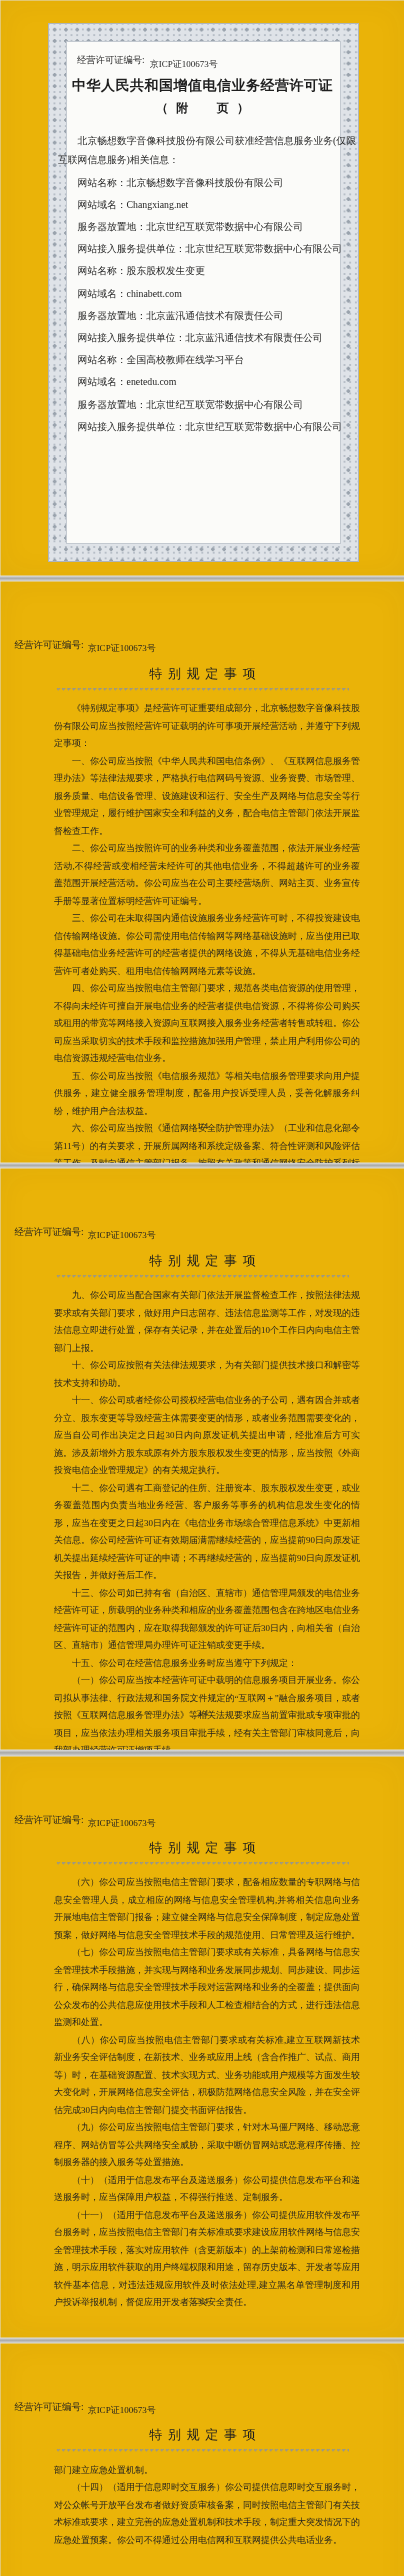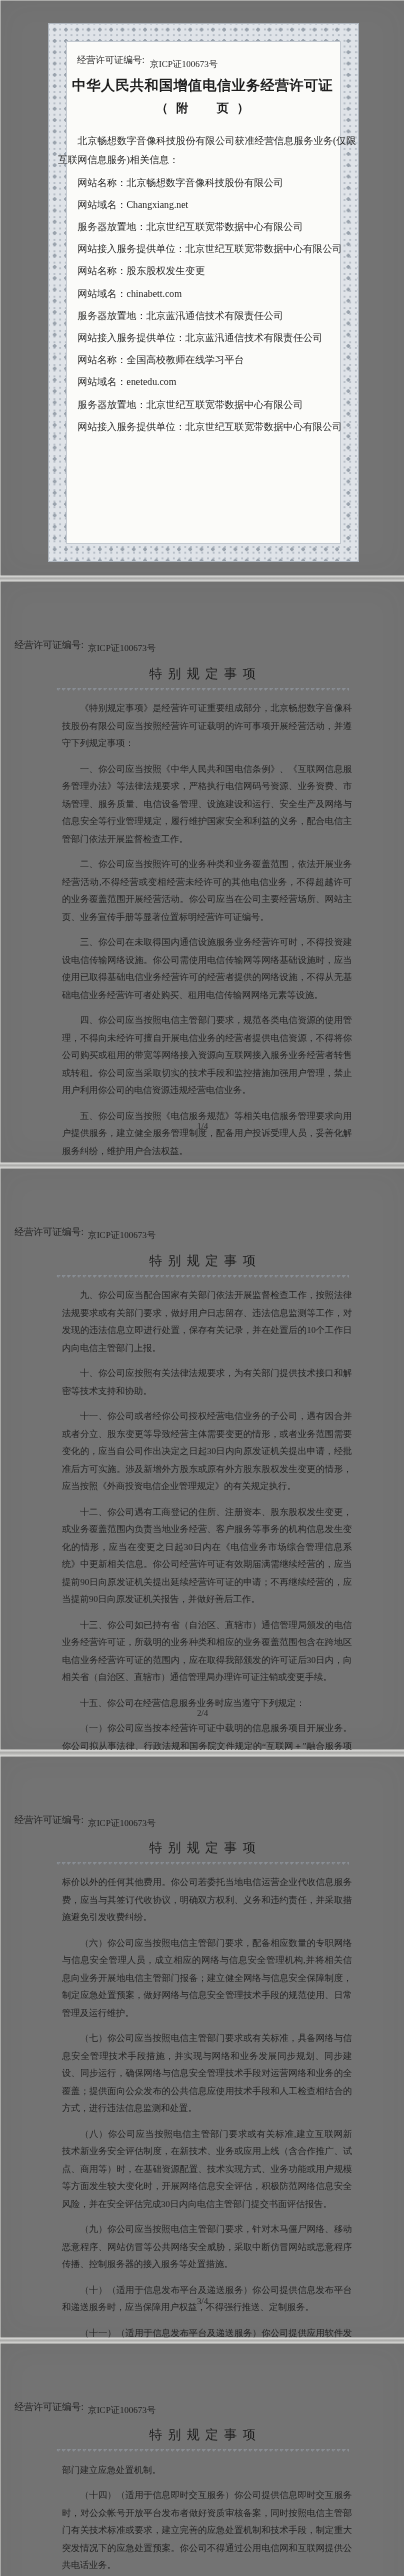--- a/index.html
+++ b/index.html
@@ -5,21 +5,21 @@
   html,body { margin:0; padding:0; }
   body {
     width:405px;
     background:#b9b9b7;
     font-family:"Liberation Serif","DejaVu Serif",serif;
     color:#1f1f1f;
   }
   .page {
     position:relative;
     width:405px;
-    background:#737373;
+    background:#eab308;
     overflow:hidden;
     box-shadow: inset 0 0 0 0.5px #e2e2de, inset 0 0 31px rgba(60,60,55,0.05);
   }
   .page1 { height:576px; }
   .pageN { height:582px; }
   .page5 { height:530px; }
   .divider {
     height:5.2px; width:405px;
     background:linear-gradient(#dcdcda, #a9a9a7 45%, #c6c6c4 80%, #d8d8d6);
   }
@@ -60,21 +60,21 @@
       linear-gradient(135deg, #8d939b 25%, transparent 25%) -2.6px 0,
       linear-gradient(225deg, #8d939b 25%, transparent 25%) -2.6px 0;
     background-size:5.2px 5.2px;
     background-repeat:repeat-x;
     opacity:.85;
   }
   .sp-body {
     margin:8.2px 45px 0 54px;
     font-size:9px; line-height:17.5px; text-align:justify;
   }
-  .sp-body p { margin:8px; text-indent:2em; }
+  .sp-body p { margin:0; text-indent:2em; }
   .sp-body p.cont { text-indent:0; }
   .pgnum {
     position:absolute; left:0; right:0; bottom:32px;
     text-align:center; font-size:8.8px; color:#2a2a2a;
     font-family:"Liberation Serif","DejaVu Serif",serif;
     margin-top:28px;
   }
 </style>
 </head>
 <body>
@@ -147,21 +147,20 @@
 
 <div class="divider"></div>
 
 <div class="page pageN">
   <div class="sp-head">
     <span>经营许可证编号:</span><span class="num">京ICP证100673号</span>
   </div>
   <div class="sp-title">特别规定事项</div>
   <div class="zigzag"></div>
   <div class="sp-body">
-    <p class="cont">标价以外的任何其他费用。你公司若委托当地电信运营企业代收信息服务费，应当与其签订代收协议，明确双方权利、义务和违约责任，并采取措施避免引发收费纠纷。</p>
     <p>（六）你公司应当按照电信主管部门要求，配备相应数量的专职网络与信息安全管理人员，成立相应的网络与信息安全管理机构,并将相关信息向业务开展地电信主管部门报备；建立健全网络与信息安全保障制度，制定应急处置预案，做好网络与信息安全管理技术手段的规范使用、日常管理及运行维护。</p>
     <p>（七）你公司应当按照电信主管部门要求或有关标准，具备网络与信息安全管理技术手段措施，并实现与网络和业务发展同步规划、同步建设、同步运行，确保网络与信息安全管理技术手段对运营网络和业务的全覆盖；提供面向公众发布的公共信息应使用技术手段和人工检查相结合的方式，进行违法信息监测和处置。</p>
     <p>（八）你公司应当按照电信主管部门要求或有关标准,建立互联网新技术新业务安全评估制度，在新技术、业务或应用上线（含合作推广、试点、商用等）时，在基础资源配置、技术实现方式、业务功能或用户规模等方面发生较大变化时，开展网络信息安全评估，积极防范网络信息安全风险，并在安全评估完成30日内向电信主管部门提交书面评估报告。</p>
     <p>（九）你公司应当按照电信主管部门要求，针对木马僵尸网络、移动恶意程序、网站仿冒等公共网络安全威胁，采取中断仿冒网站或恶意程序传播、控制服务器的接入服务等处置措施。</p>
     <p>（十）（适用于信息发布平台及递送服务）你公司提供信息发布平台和递送服务时，应当保障用户权益，不得强行推送、定制服务。</p>
     <p>（十一）（适用于信息发布平台及递送服务）你公司提供应用软件发布平台服务时，应当按照电信主管部门有关标准或要求建设应用软件网络与信息安全管理技术手段，落实对应用软件（含更新版本）的上架前检测和日常巡检措施，明示应用软件获取的用户终端权限和用途，留存历史版本、开发者等应用软件基本信息，对违法违规应用软件及时依法处理,建立黑名单管理制度和用户投诉举报机制，督促应用开发者落实安全责任。</p>
 
   </div>
   <div class="pgnum">3/4</div>
 </div>

